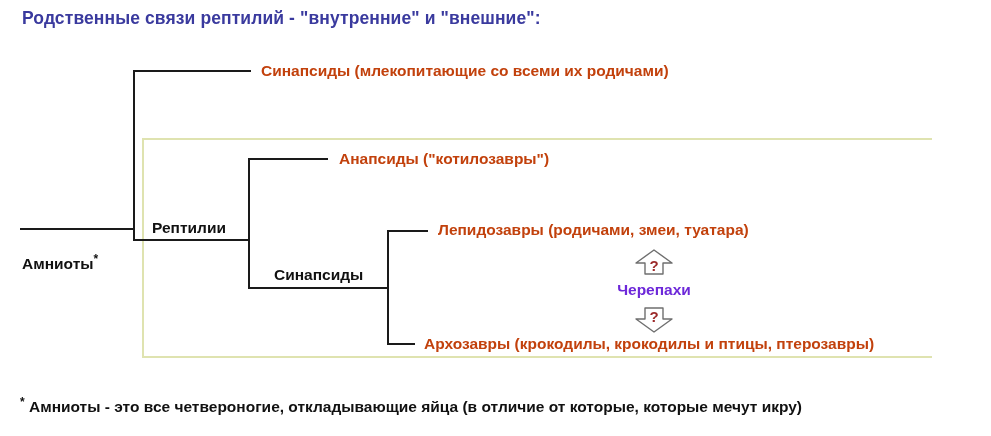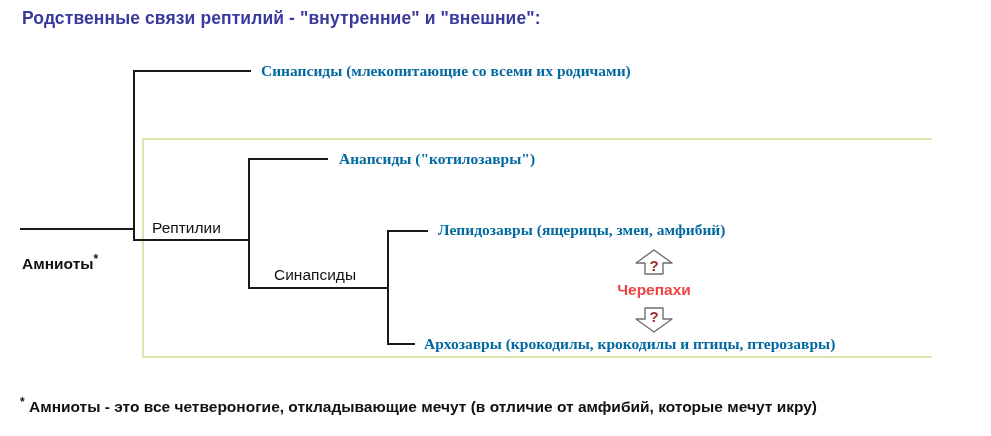--- a/index.html
+++ b/index.html
@@ -52,29 +52,28 @@
     position: absolute;
     width: 0;
     border-left: 2px solid #1a1a1a;
   }
 
   
   .taxon {
     position: absolute;
     font-size: 15.5px;
     font-weight: bold;
-    color: #0369a1;
-    white-space: nowrap;
-    line-height: 1;
-    font-family: Liberation Serif, serif;
+    color: #c2410c;
+    white-space: nowrap;
+    line-height: 1;
   }
   .node-label {
     position: absolute;
     font-size: 15.5px;
-    font-weight: normal;
+    font-weight: bold;
     color: #111111;
     white-space: nowrap;
     background: #ffffff;
     padding: 0 3px;
     line-height: 1;
   }
   .amniotes {
     position: absolute;
     font-size: 15.5px;
     font-weight: bold;
@@ -96,21 +95,21 @@
     height: 92px;
     text-align: center;
   }
   .turtles-label {
     position: absolute;
     left: 0;
     top: 34px;
     width: 118px;
     font-size: 15.5px;
     font-weight: bold;
-    color: #ef4444;
+    color: #6d28d9;
     text-align: center;
     line-height: 1;
   }
   .arrow-up, .arrow-down {
     position: absolute;
     left: 38px;
     width: 42px;
     height: 28px;
   }
   .arrow-up { top: 0px; }
@@ -178,21 +177,21 @@
   </div>
 
   <div class="node-label" style="left:149px; top:220px;">Рептилии</div>
 
   <div class="node-label" style="left:271px; top:267px;">Синапсиды</div>
 
   <div class="taxon" style="left:261px; top:63px;">Синапсиды (млекопитающие со всеми их родичами)</div>
 
   <div class="taxon" style="left:339px; top:151px;">Анапсиды ("котилозавры")</div>
 
-  <div class="taxon" style="left:438px; top:222px;">Лепидозавры (ящерицы, змеи, амфибий)</div>
+  <div class="taxon" style="left:438px; top:222px;">Лепидозавры (родичами, змеи, туатара)</div>
 
   <div class="taxon" style="left:424px; top:336px;">Архозавры (крокодилы, крокодилы и птицы, птерозавры)</div>
 
   <div class="turtles-group">
 
     <div class="arrow-up">
       <svg width="42" height="28" viewBox="0 0 42 28" xmlns="http://www.w3.org/2000/svg" aria-hidden="true">
         <polygon points="21,2 39,15 30,15 30,26 12,26 12,15 3,15" fill="#ffffff" stroke="#6f6f6f" stroke-width="1.4" stroke-linejoin="round"></polygon>
       </svg>
       <div class="qmark">?</div>
@@ -203,16 +202,16 @@
     <div class="arrow-down">
       <svg width="42" height="28" viewBox="0 0 42 28" xmlns="http://www.w3.org/2000/svg" aria-hidden="true">
         <polygon points="12,2 30,2 30,13 39,13 21,26 3,13 12,13" fill="#ffffff" stroke="#6f6f6f" stroke-width="1.4" stroke-linejoin="round"></polygon>
       </svg>
       <div class="qmark">?</div>
     </div>
   </div>
 
   <div class="footnote">
     <span class="star">*</span>
-    <span>Амниоты - это все четвероногие, откладывающие мечут (в отличие от амфибий, которые мечут икру)</span>
+    <span>Амниоты - это все четвероногие, откладывающие яйца (в отличие от которые, которые мечут икру)</span>
   </div>
 
 </div>
 
 </body></html>

